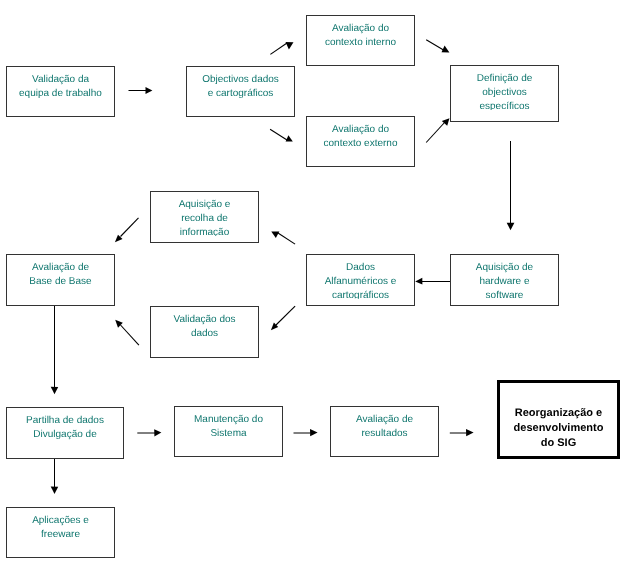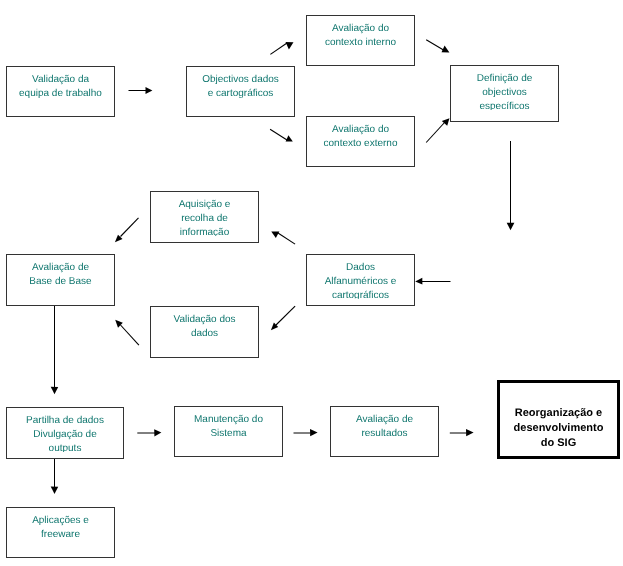--- a/index.html
+++ b/index.html
@@ -132,31 +132,37 @@
       <span class="ln">Base de Base</span>
      </div>
     </div>
     <div class="node" style="left:306px;top:254px;width:109px;height:52px">
      <div class="node-text" style="top:3px;height:41.3px;font-size:10px;line-height:13.75px;padding-top:3.22px">
       <span class="ln">Dados</span>
       <span class="ln">Alfanuméricos e</span>
       <span class="ln">cartográficos</span>
      </div>
     </div>
+    <div class="node" style="left:450px;top:254px;width:109px;height:52px">
+     <div class="node-text" style="top:3px;height:41.3px;font-size:10px;line-height:13.75px;padding-top:3.22px">
+      <span class="ln">Aquisição de</span>
+      <span class="ln">hardware e</span>
+      <span class="ln">software</span>
+     </div>
+    </div>
     <div class="node" style="left:150px;top:306px;width:109px;height:52px">
      <div class="node-text" style="top:3px;height:41.3px;font-size:10px;line-height:13.75px;padding-top:3.22px">
       <span class="ln">Validação dos</span>
       <span class="ln">dados</span>
      </div>
     </div>
     <div class="node" style="left:6px;top:407px;width:118px;height:52px">
      <div class="node-text" style="top:3px;height:41.3px;font-size:10px;line-height:13.75px;padding-top:3.22px">
       <span class="ln">Partilha de dados</span>
       <span class="ln">Divulgação de</span>
-      <span class="ln">outputs</span>
      </div>
     </div>
     <div class="node" style="left:6px;top:507px;width:109px;height:51px">
      <div class="node-text" style="top:3px;height:41.3px;font-size:10px;line-height:13.75px;padding-top:3.22px">
       <span class="ln">Aplicações e</span>
       <span class="ln">freeware</span>
      </div>
     </div>
     <div class="node" style="left:174px;top:406px;width:109px;height:51px">
      <div class="node-text" style="top:3px;height:41.3px;font-size:10px;line-height:13.75px;padding-top:3.22px">

